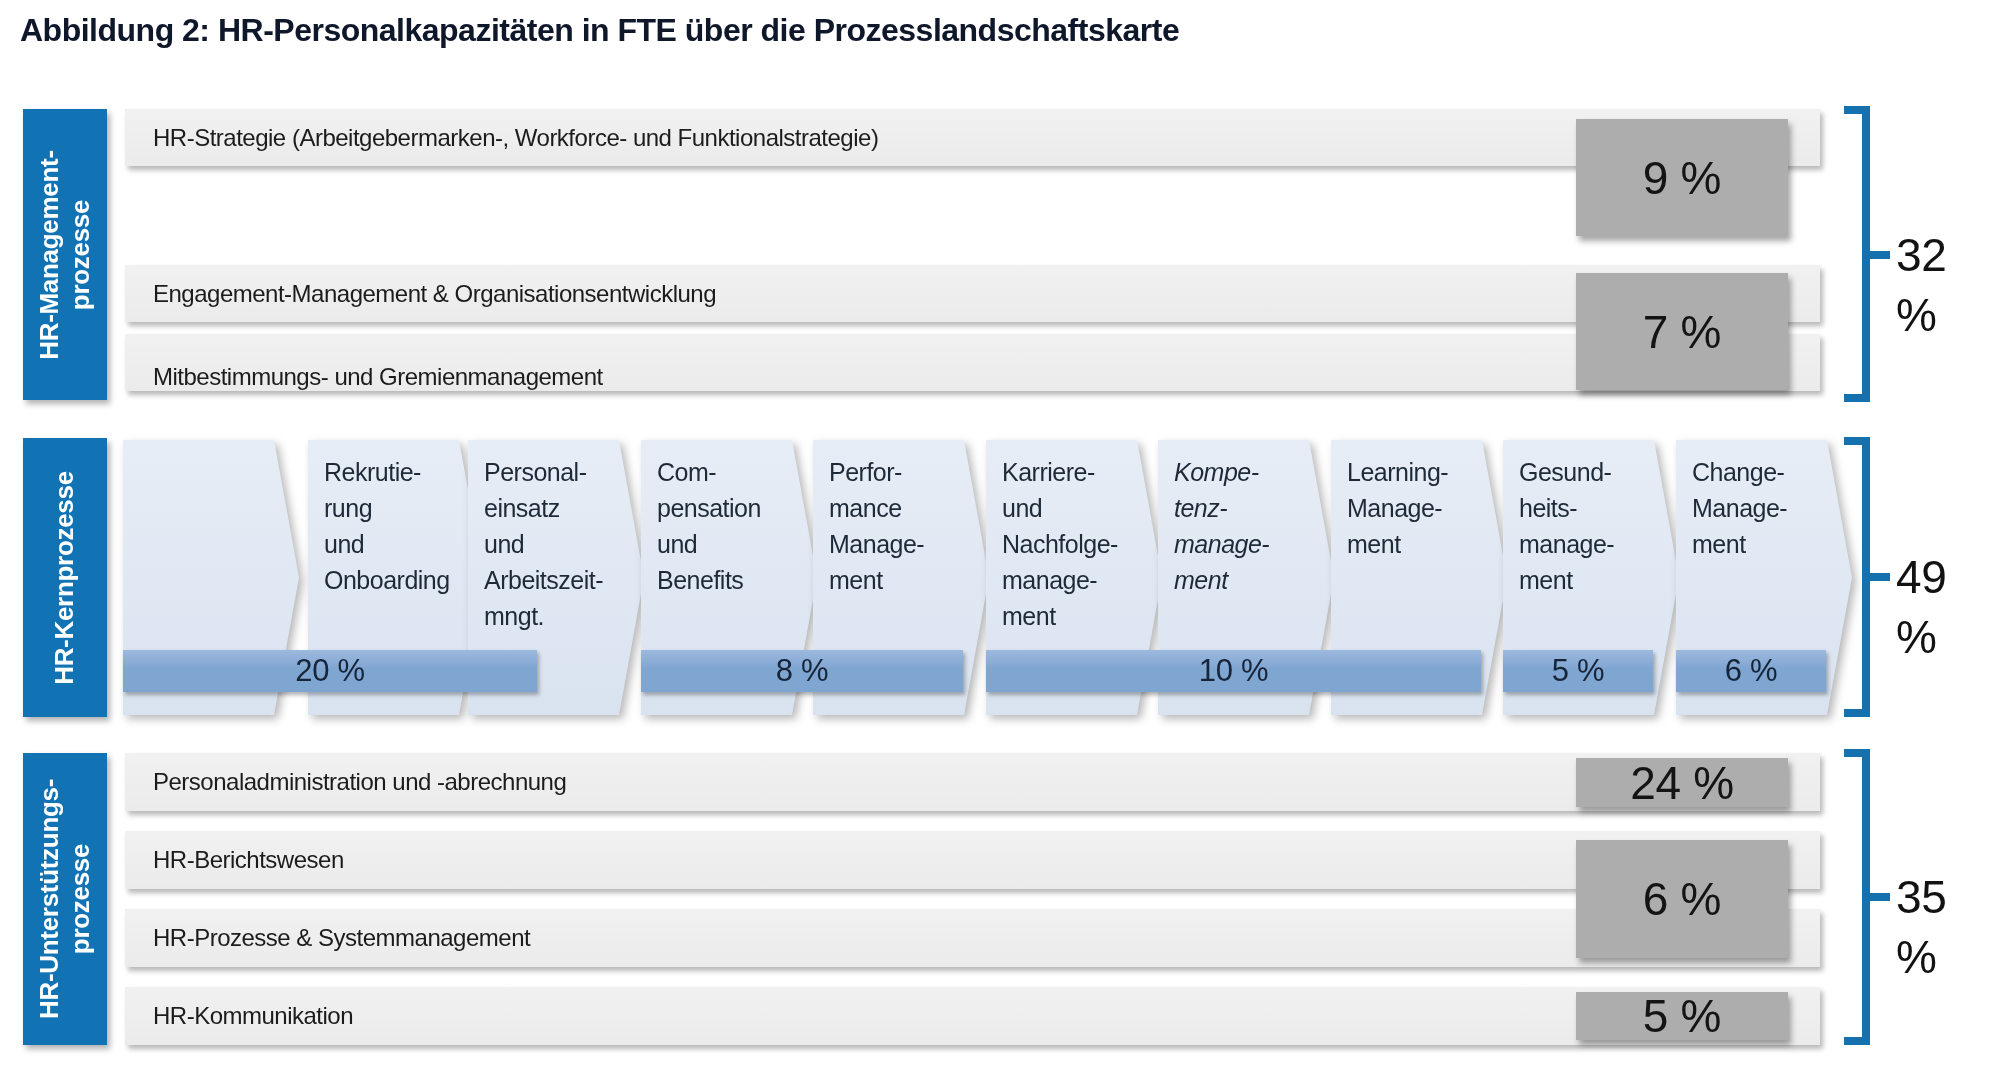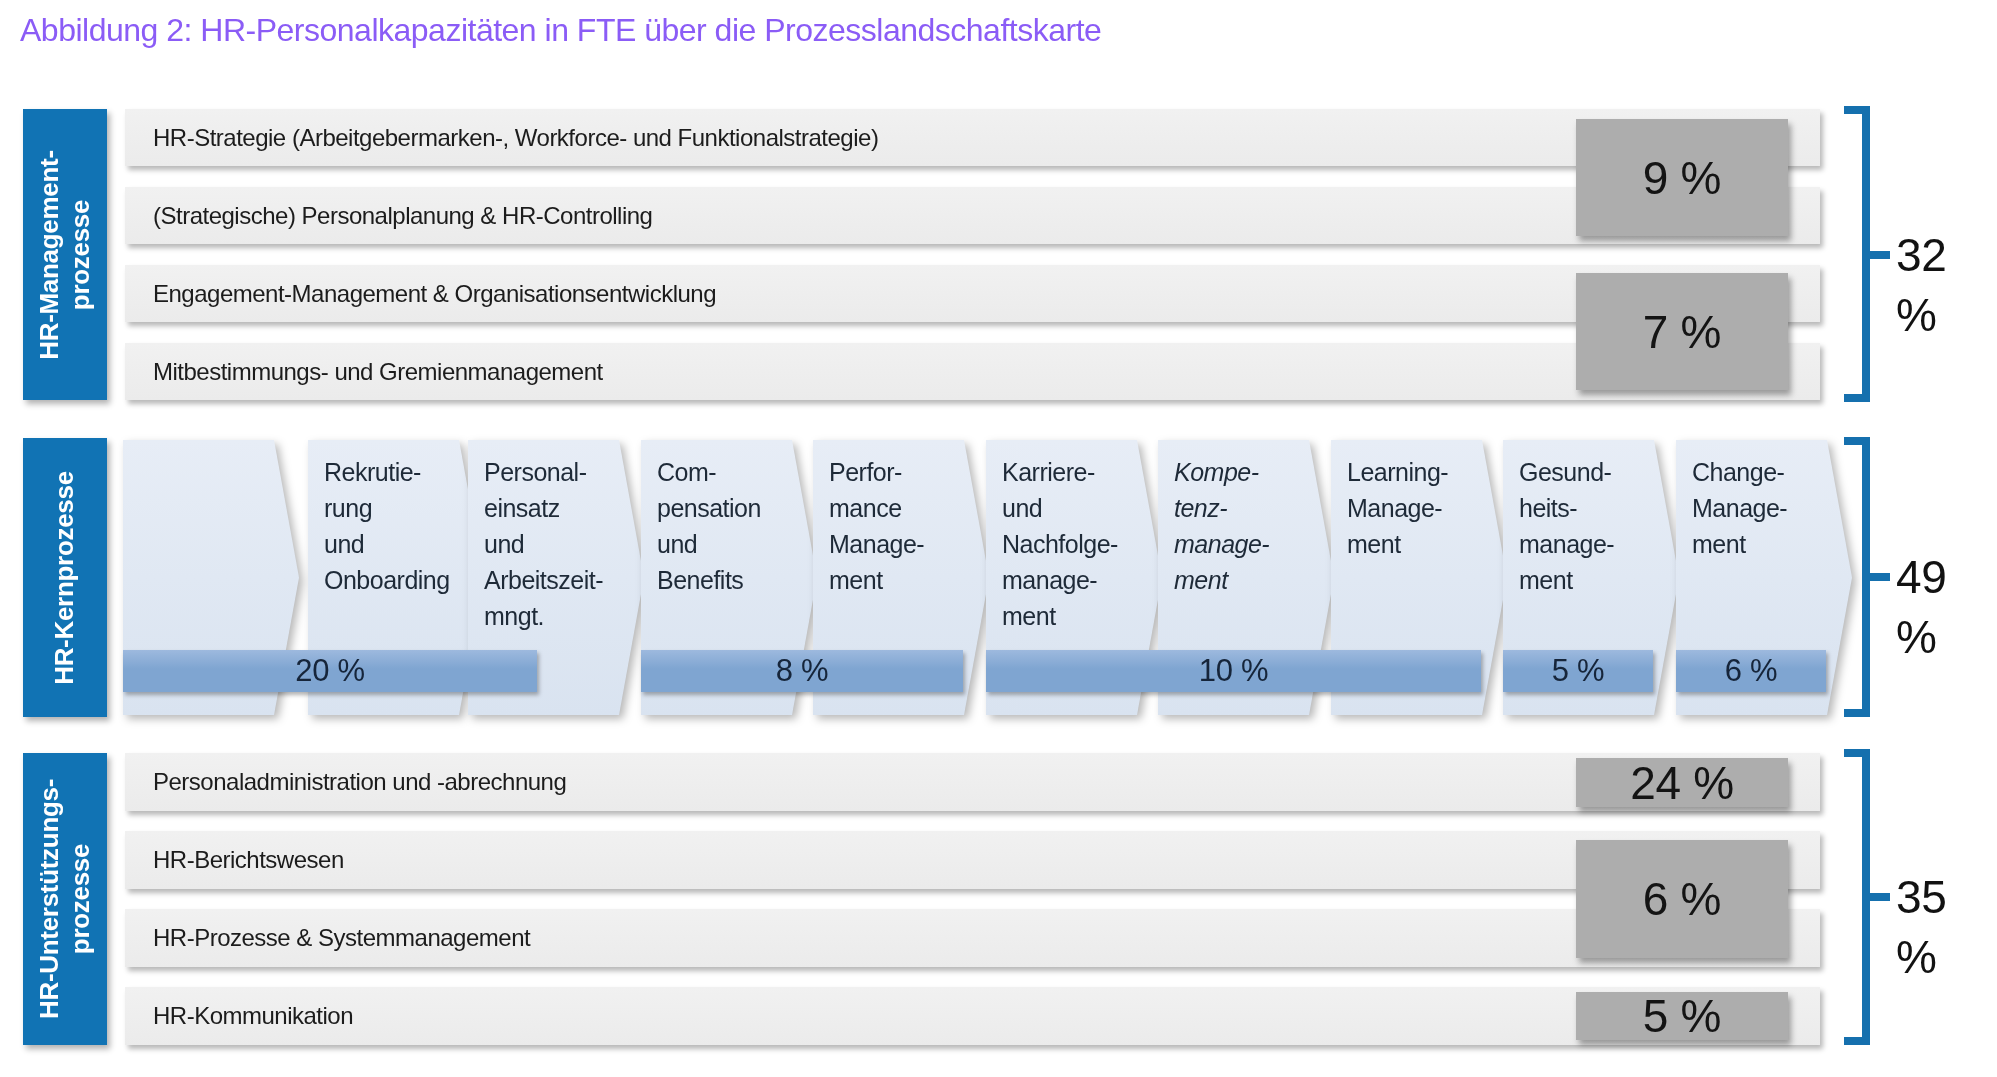--- a/index.html
+++ b/index.html
@@ -2,22 +2,22 @@
 <html><head>
 <meta charset="utf-8">
 <style>
   html,body { margin:0; padding:0; background:#ffffff; }
   .canvas {
     position:relative; width:1997px; height:1077px; background:#ffffff;
     font-family:"Liberation Sans", sans-serif; color:#1a1a1a; overflow:hidden;
     letter-spacing:-0.3px;
   }
   .title {
-    position:absolute; left:20px; top:12px; font-size:32px; font-weight:400;
-    letter-spacing:-0.5px; color:#8b5cf6;
+    position:absolute; left:20px; top:12px; font-size:32px; font-weight:700;
+    letter-spacing:-0.5px; color:#0f172a;
   }
   
   .sidebar {
     position:absolute; left:23px; width:84px; background:#1173b4;
     box-shadow:3px 4px 6px rgba(0,0,0,0.30);
   }
   .sb1 { top:109px; height:291px; }
   .sb2 { top:438px; height:279px; }
   .sb3 { top:753px; height:292px; }
   .vtext {
@@ -29,21 +29,21 @@
   
   .row {
     position:absolute; left:125px; width:1695px;
     background:linear-gradient(180deg,#f1f1f1 0%,#ebebeb 100%);
     box-shadow:3px 4px 5px rgba(0,0,0,0.28);
     display:flex; align-items:center; font-size:24px; color:#1c1c1c;
     letter-spacing:-0.5px;
   }
   .row span { padding-left:28px; }
   .rm { height:57px; } .ru { height:58px; }
-  .rm0 { top:109px; } .rm1 { top:187px; } .rm2 { top:265px; } .rm3 { top:343px; }
+  .rm0 { top:109px; } .rm1 { top:187px; } .rm2 { top:265px; } .rm3 { top:334px;align-items:flex-end; }
   .ru0 { top:753px; } .ru1 { top:831px; } .ru2 { top:909px; } .ru3 { top:987px; }
   
   .gbox {
     position:absolute; left:1576px; width:212px; background:#adadad;
     box-shadow:3px 5px 6px rgba(0,0,0,0.35);
     display:flex; align-items:center; justify-content:center;
     font-size:46px; color:#141414; z-index:6;
   }
   .g9  { top:119px; height:117px; }
   .g7  { top:273px; height:117px; }
@@ -101,23 +101,20 @@
 
   <div class="title">Abbildung 2: HR-Personalkapazitäten in FTE über die Prozesslandschaftskarte</div>
 
   <div class="sidebar sb1">
     <span class="vtext">HR-Management-
 prozesse</span>
   </div>
   <div class="row rm rm0">
     <span>HR-Strategie (Arbeitgebermarken-, Workforce- und Funktionalstrategie)</span>
   </div>
-  <div class="row rm rm1">
-    <span>(Strategische) Personalplanung &amp; HR-Controlling</span>
-  </div>
   <div class="row rm rm2">
     <span>Engagement-Management &amp; Organisationsentwicklung</span>
   </div>
   <div class="row rm rm3">
     <span>Mitbestimmungs- und Gremienmanagement</span>
   </div>
   <div class="gbox g9">9 %</div>
   <div class="gbox g7">7 %</div>
   <div class="bpart vl b1v"></div>
   <div class="bpart cap b1ct"></div>

